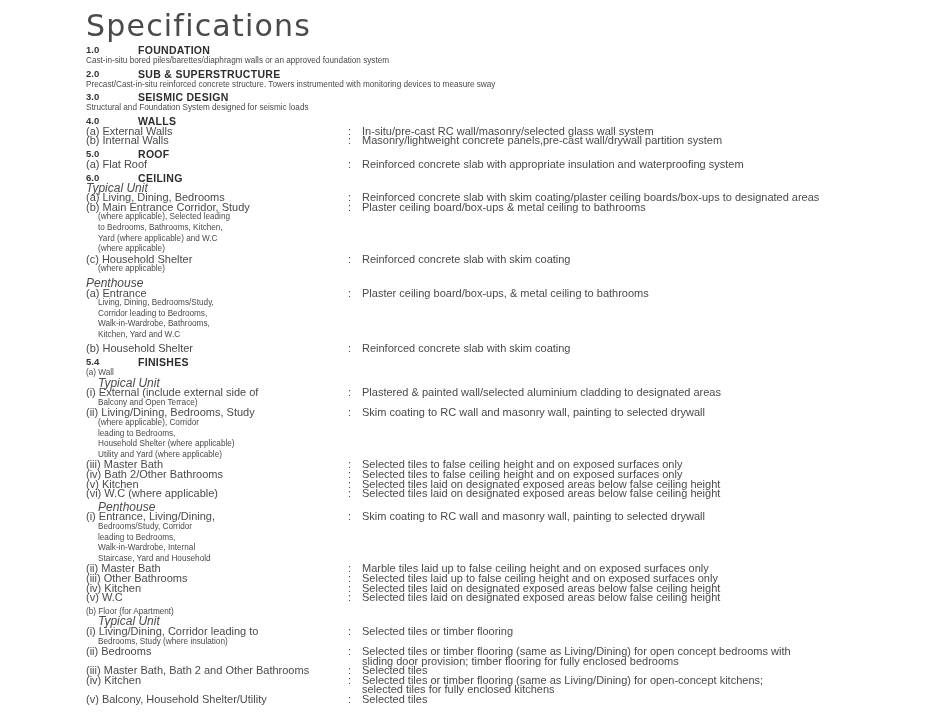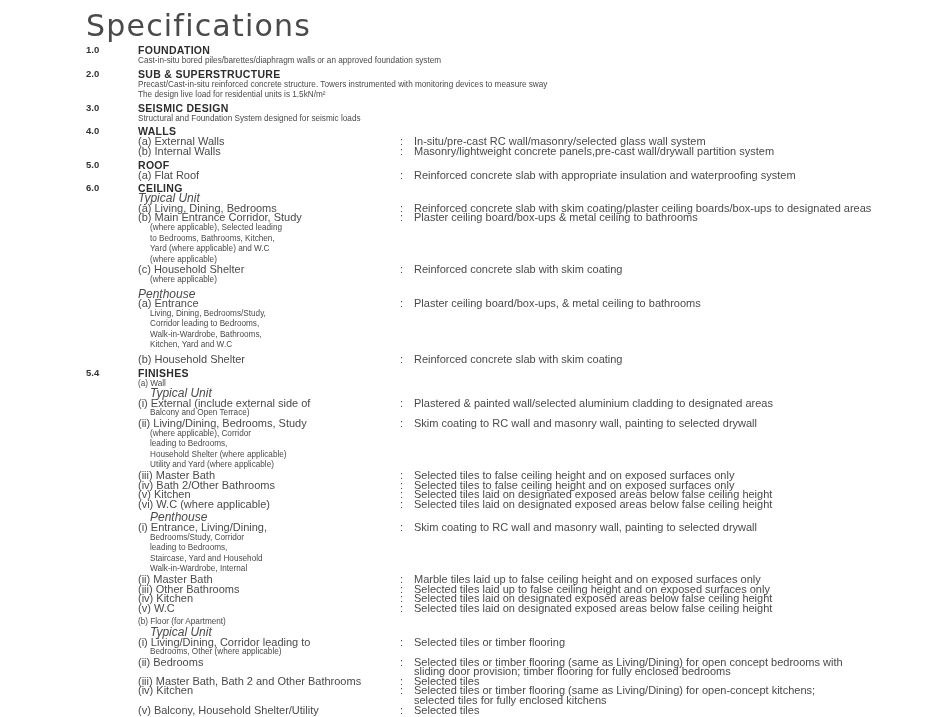--- a/index.html
+++ b/index.html
@@ -53,21 +53,20 @@
     color: #333;
     padding-top: 0px;
   }
   .sec-title {
     font-size: 10.5px;
     font-weight: bold;
     letter-spacing: 0.3px;
     color: #2d2d2d;
   }
   .sec-body {
-    margin-left: 52px;
   }
   .plain-line {
     font-size: 8.2px;
     line-height: 9.6px;
     color: #4a4a4a;
     margin-bottom: 1px;
   }
   .row {
     display: flex;
     align-items: flex-start;
@@ -112,21 +111,20 @@
           <div class="plain-line">Cast-in-situ bored piles/barettes/diaphragm walls or an approved foundation system</div>
         </div>
       </div>
       <div class="section">
         <div class="sec-head">
           <div class="sec-num">2.0</div>
           <div class="sec-title">SUB &amp; SUPERSTRUCTURE</div>
         </div>
         <div class="sec-body">
           <div class="plain-line">Precast/Cast-in-situ reinforced concrete structure. Towers instrumented with monitoring devices to measure sway</div>
-          <div class="plain-line">The design live load for residential units is 1.5kN/m²</div>
         </div>
       </div>
       <div class="section">
         <div class="sec-head">
           <div class="sec-num">3.0</div>
           <div class="sec-title">SEISMIC DESIGN</div>
         </div>
         <div class="sec-body">
           <div class="plain-line">Structural and Foundation System designed for seismic loads</div>
         </div>
@@ -253,22 +251,22 @@
           </div>
           <div class="gap2"></div>
           <div class="lbl-ital indent1">Penthouse</div>
           <div class="row">
             <div class="left">(i)  Entrance, Living/Dining,</div>
             <div class="colon">:</div>
             <div class="right">Skim coating to RC wall and masonry wall, painting to selected drywall</div>
           </div>
           <div class="plain-line indent1">Bedrooms/Study, Corridor</div>
           <div class="plain-line indent1">leading to Bedrooms,</div>
+          <div class="plain-line indent1">Walk-in-Wardrobe, Internal</div>
           <div class="plain-line indent1">Staircase, Yard and Household</div>
-          <div class="plain-line indent1">Walk-in-Wardrobe, Internal</div>
           <div class="row">
             <div class="left">(ii) Master Bath</div>
             <div class="colon">:</div>
             <div class="right">Marble tiles laid up to false ceiling height and on exposed surfaces only</div>
           </div>
           <div class="row">
             <div class="left">(iii) Other Bathrooms</div>
             <div class="colon">:</div>
             <div class="right">Selected tiles laid up to false ceiling height and on exposed surfaces only</div>
           </div>
@@ -283,21 +281,21 @@
             <div class="right">Selected tiles laid on designated exposed areas below false ceiling height</div>
           </div>
           <div class="gap2"></div>
           <div class="plain-line">(b) Floor (for Apartment)</div>
           <div class="lbl-ital indent1">Typical Unit</div>
           <div class="row">
             <div class="left">(i)  Living/Dining, Corridor leading to</div>
             <div class="colon">:</div>
             <div class="right">Selected tiles or timber flooring</div>
           </div>
-          <div class="plain-line indent1">Bedrooms, Other (where applicable)</div>
+          <div class="plain-line indent1">Bedrooms, Study (where insulation)</div>
           <div class="row">
             <div class="left">(ii) Bedrooms</div>
             <div class="colon">:</div>
             <div class="right">Selected tiles or timber flooring (same as Living/Dining) for open concept bedrooms with</div>
           </div>
           <div class="row">
             <div class="left">&nbsp;</div>
             <div class="colon">&nbsp;</div>
             <div class="right">sliding door provision; timber flooring for fully enclosed bedrooms</div>
           </div>

